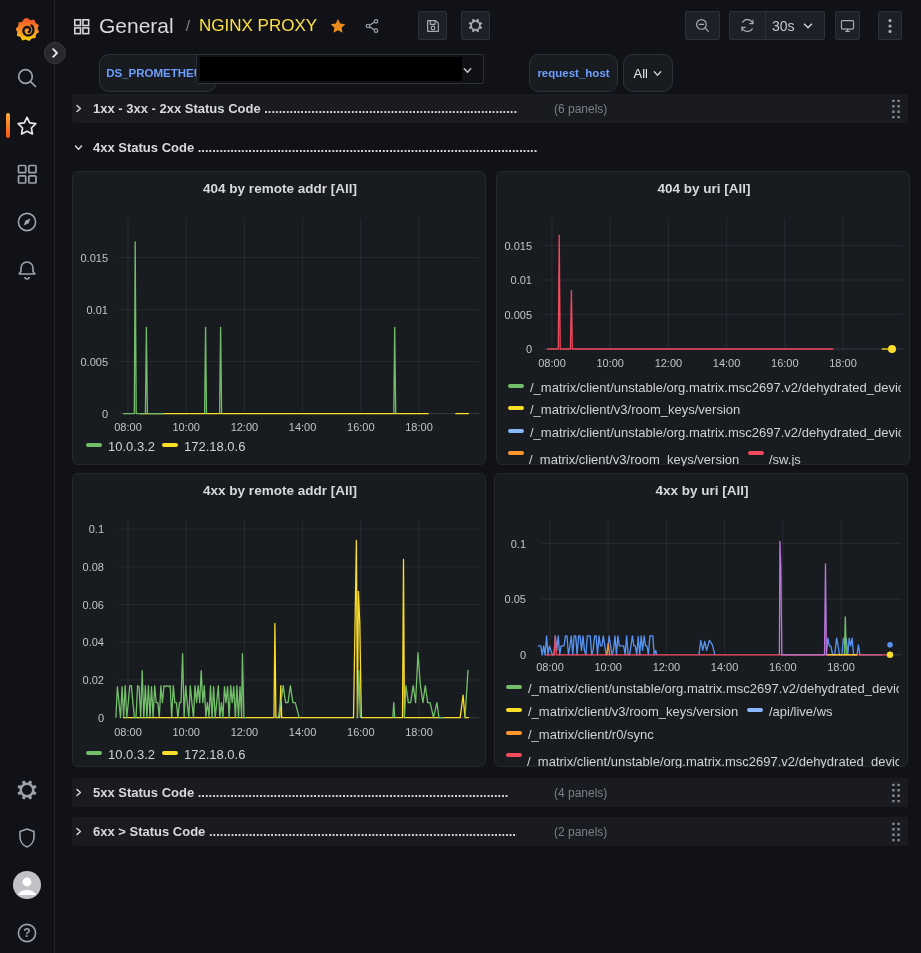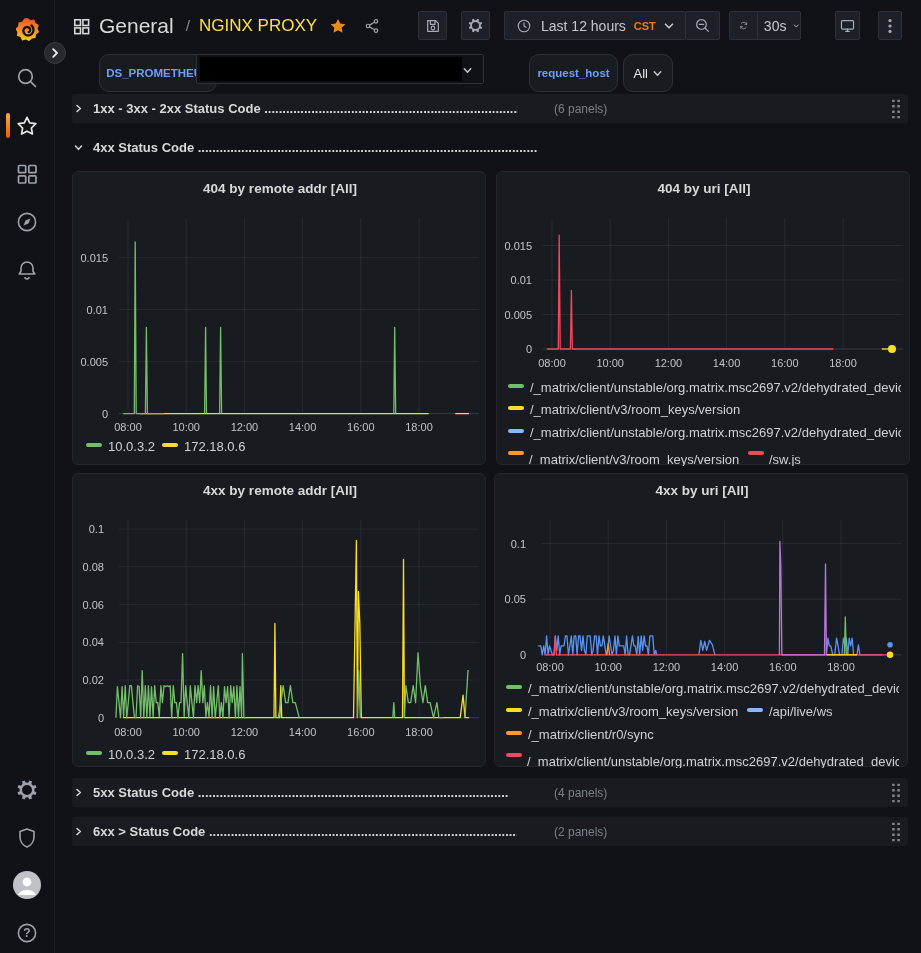--- a/index.html
+++ b/index.html
@@ -142,39 +142,28 @@
     <path d="M4 4 H16 L20 8 V20 H4 Z"></path>
         <path d="M8 4 V9.5 H15 V4"></path>
         <circle cx="12" cy="15" r="2.7"></circle>
   </svg>
 </div>
 <div class="btn" style="left:461px;width:29px">
   <svg width="17" height="17" viewBox="0 0 24 24">
     <path d="M21.49 14.44 L20.44 16.99 L17.98 16.36 L17.23 17.23 L16.36 17.98 L16.99 20.44 L14.44 21.49 L13.15 19.31 L12.00 19.40 L10.85 19.31 L9.56 21.49 L7.01 20.44 L7.64 17.98 L6.77 17.23 L6.02 16.36 L3.56 16.99 L2.51 14.44 L4.69 13.15 L4.60 12.00 L4.69 10.85 L2.51 9.56 L3.56 7.01 L6.02 7.64 L6.77 6.77 L7.64 6.02 L7.01 3.56 L9.56 2.51 L10.85 4.69 L12.00 4.60 L13.15 4.69 L14.44 2.51 L16.99 3.56 L16.36 6.02 L17.23 6.77 L17.98 7.64 L20.44 7.01 L21.49 9.56 L19.31 10.85 L19.40 12.00 L19.31 13.15 Z M17.00 12.00 A5.0 5.0 0 1 0 7.00 12.00 A5.0 5.0 0 1 0 17.00 12.00 Z" fill="currentColor" fill-rule="evenodd"></path>
   </svg>
 </div>
-<div class="btn" style="left:504px;width:182px;justify-content:flex-start;padding-left:11px">
-  <svg width="16" height="16" viewBox="0 0 24 24" fill="none" stroke="currentColor" stroke-width="1.7" stroke-linecap="round">
-    <circle cx="12" cy="12" r="8.6"></circle>
-        <path d="M12 7.2 V12 L15 14"></path>
-  </svg>
-  <span style="font-size:14px;color:#c7c8cd;margin-left:9px">Last 12 hours</span>
-  <span style="font-size:11px;font-weight:bold;color:#f57a0c;margin-left:8px">CST</span>
-  <svg width="12" height="12" viewBox="0 0 12 12" style="margin-left:7px" fill="none" stroke="#c7c8cd" stroke-width="1.6" stroke-linecap="round" stroke-linejoin="round">
-    <path d="M2.5 4.2 L6 7.8 L9.5 4.2"></path>
-  </svg>
-</div>
 <div class="btn" style="left:685px;width:35px">
   <svg width="17" height="17" viewBox="0 0 24 24" fill="none" stroke="currentColor" stroke-width="1.7" stroke-linecap="round">
     <circle cx="10.5" cy="10.5" r="6.8"></circle>
         <line x1="15.6" y1="15.6" x2="20.3" y2="20.3"></line>
         <line x1="7.5" y1="10.5" x2="13.5" y2="10.5"></line>
   </svg>
 </div>
-<div class="btn" style="left:729px;width:72px;justify-content:flex-start;padding-left:9px">
+<div class="btn" style="left:729px;width:96px;justify-content:flex-start;padding-left:9px">
   <svg width="17" height="17" viewBox="0 0 24 24" fill="none" stroke="currentColor" stroke-width="1.8" stroke-linecap="round" stroke-linejoin="round">
     <path d="M19.6 9.3 A8 8 0 0 0 5.2 7.2 M4.4 14.7 A8 8 0 0 0 18.8 16.8"></path>
     <path d="M19.8 4.5 V9.3 H15" stroke-width="1.6"></path>
         <path d="M4.2 19.5 V14.7 H9" stroke-width="1.6"></path>
   </svg>
   <span style="display:inline-block;width:1px;height:29px;background:#2e3138;margin-left:9px"></span>
   <span style="font-size:14px;color:#c7c8cd;margin-left:6px">30s</span>
   <svg width="12" height="12" viewBox="0 0 12 12" style="margin-left:7px" fill="none" stroke="#c7c8cd" stroke-width="1.6" stroke-linecap="round" stroke-linejoin="round">
     <path d="M2.5 4.2 L6 7.8 L9.5 4.2"></path>
   </svg>

